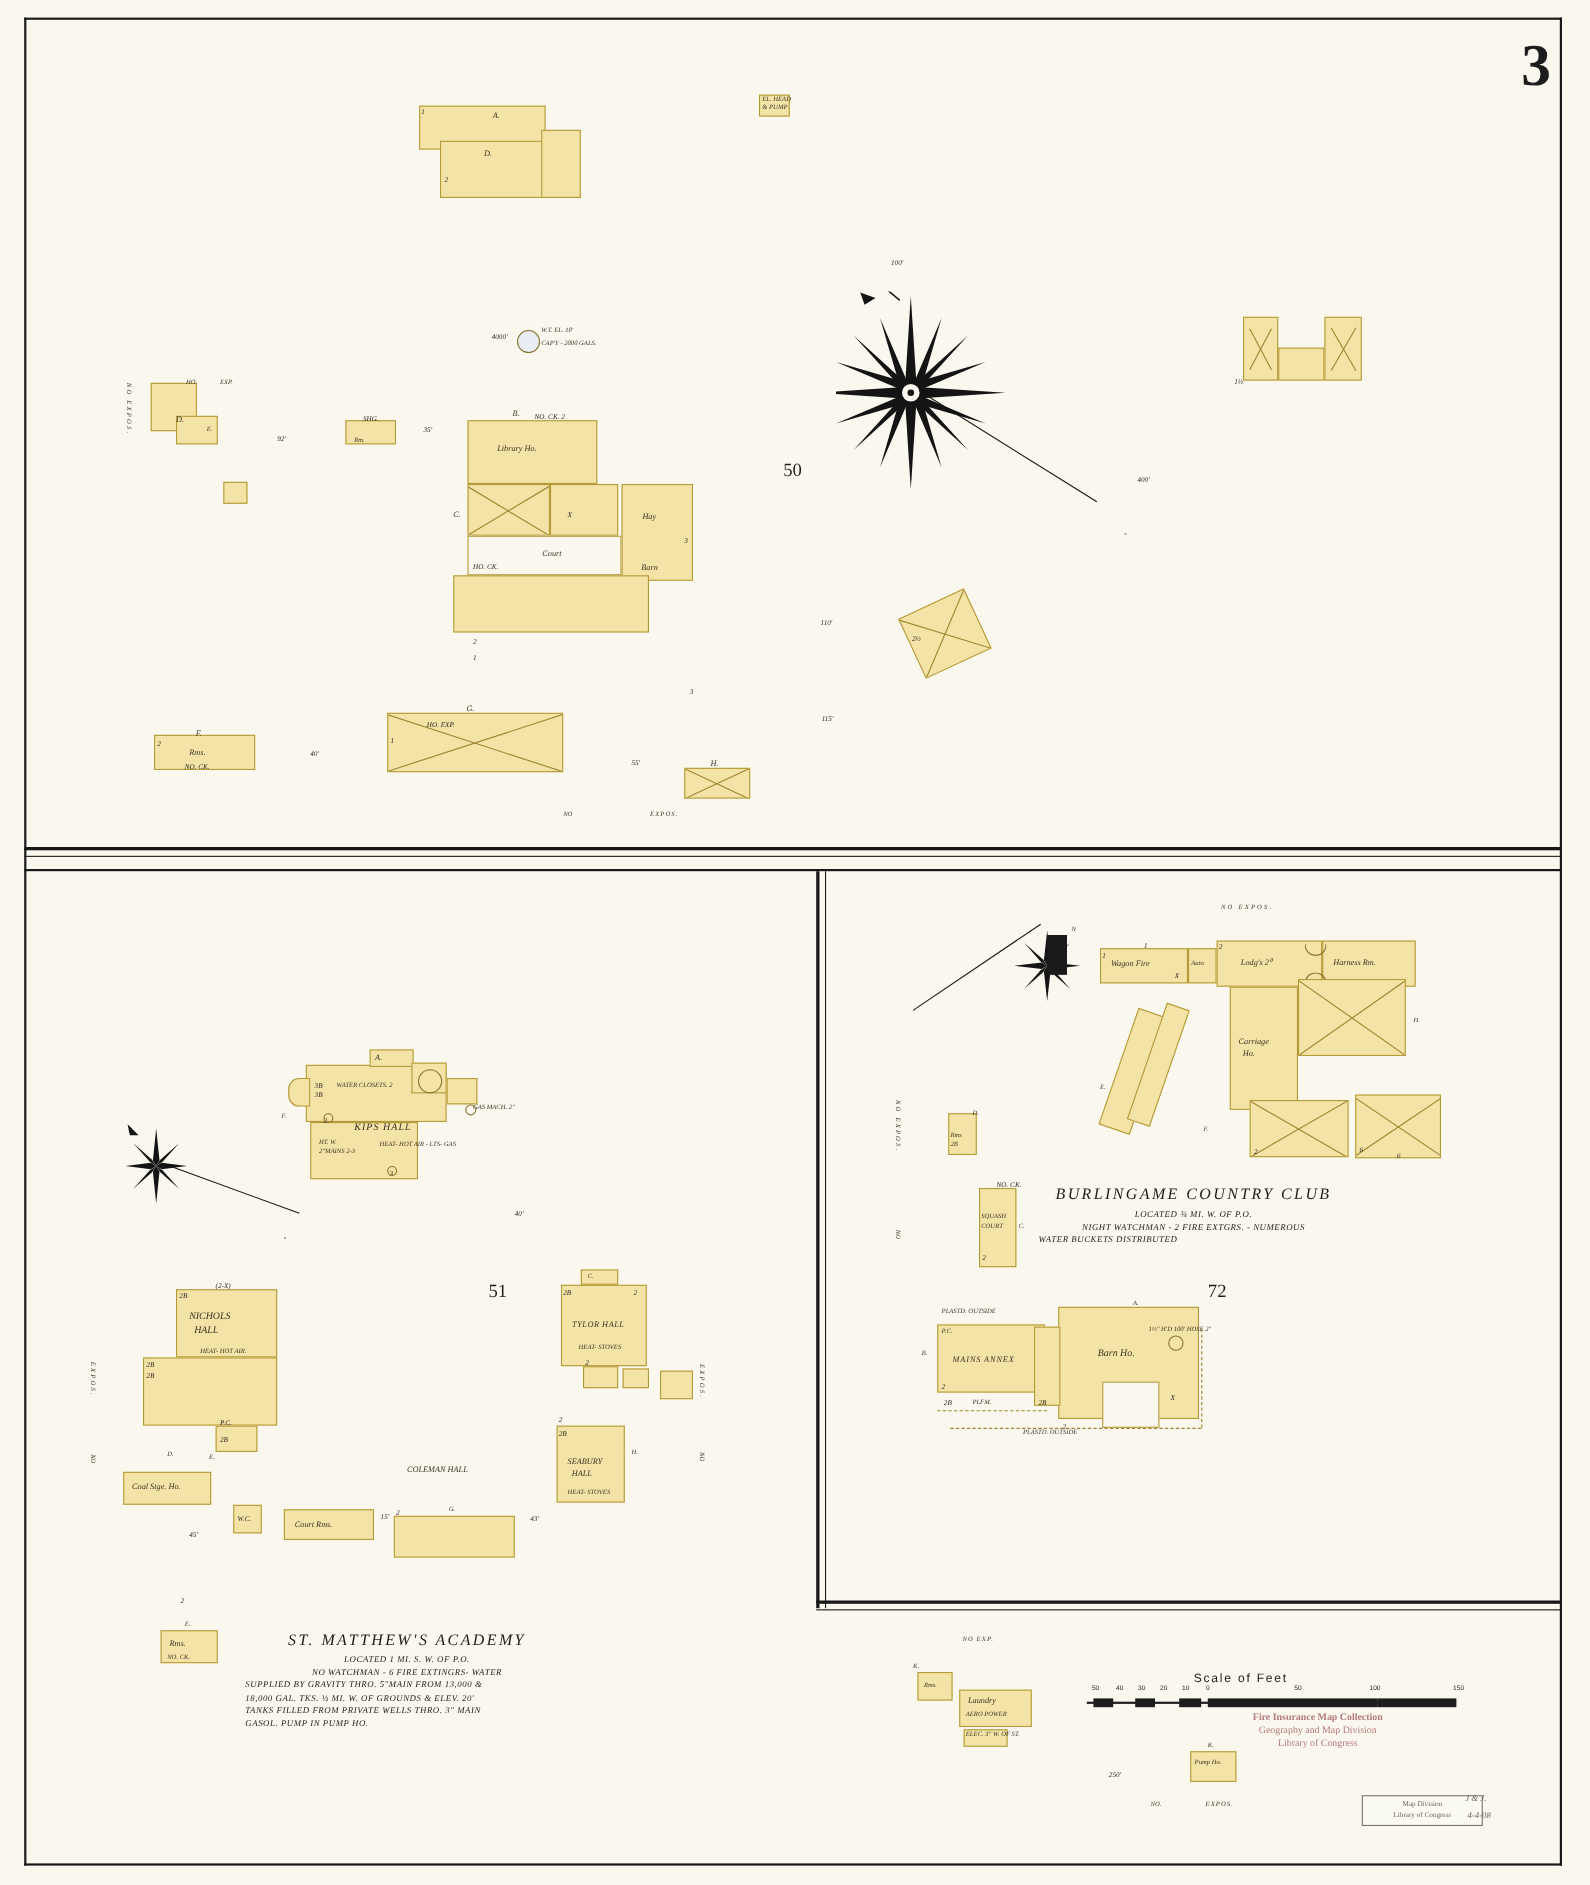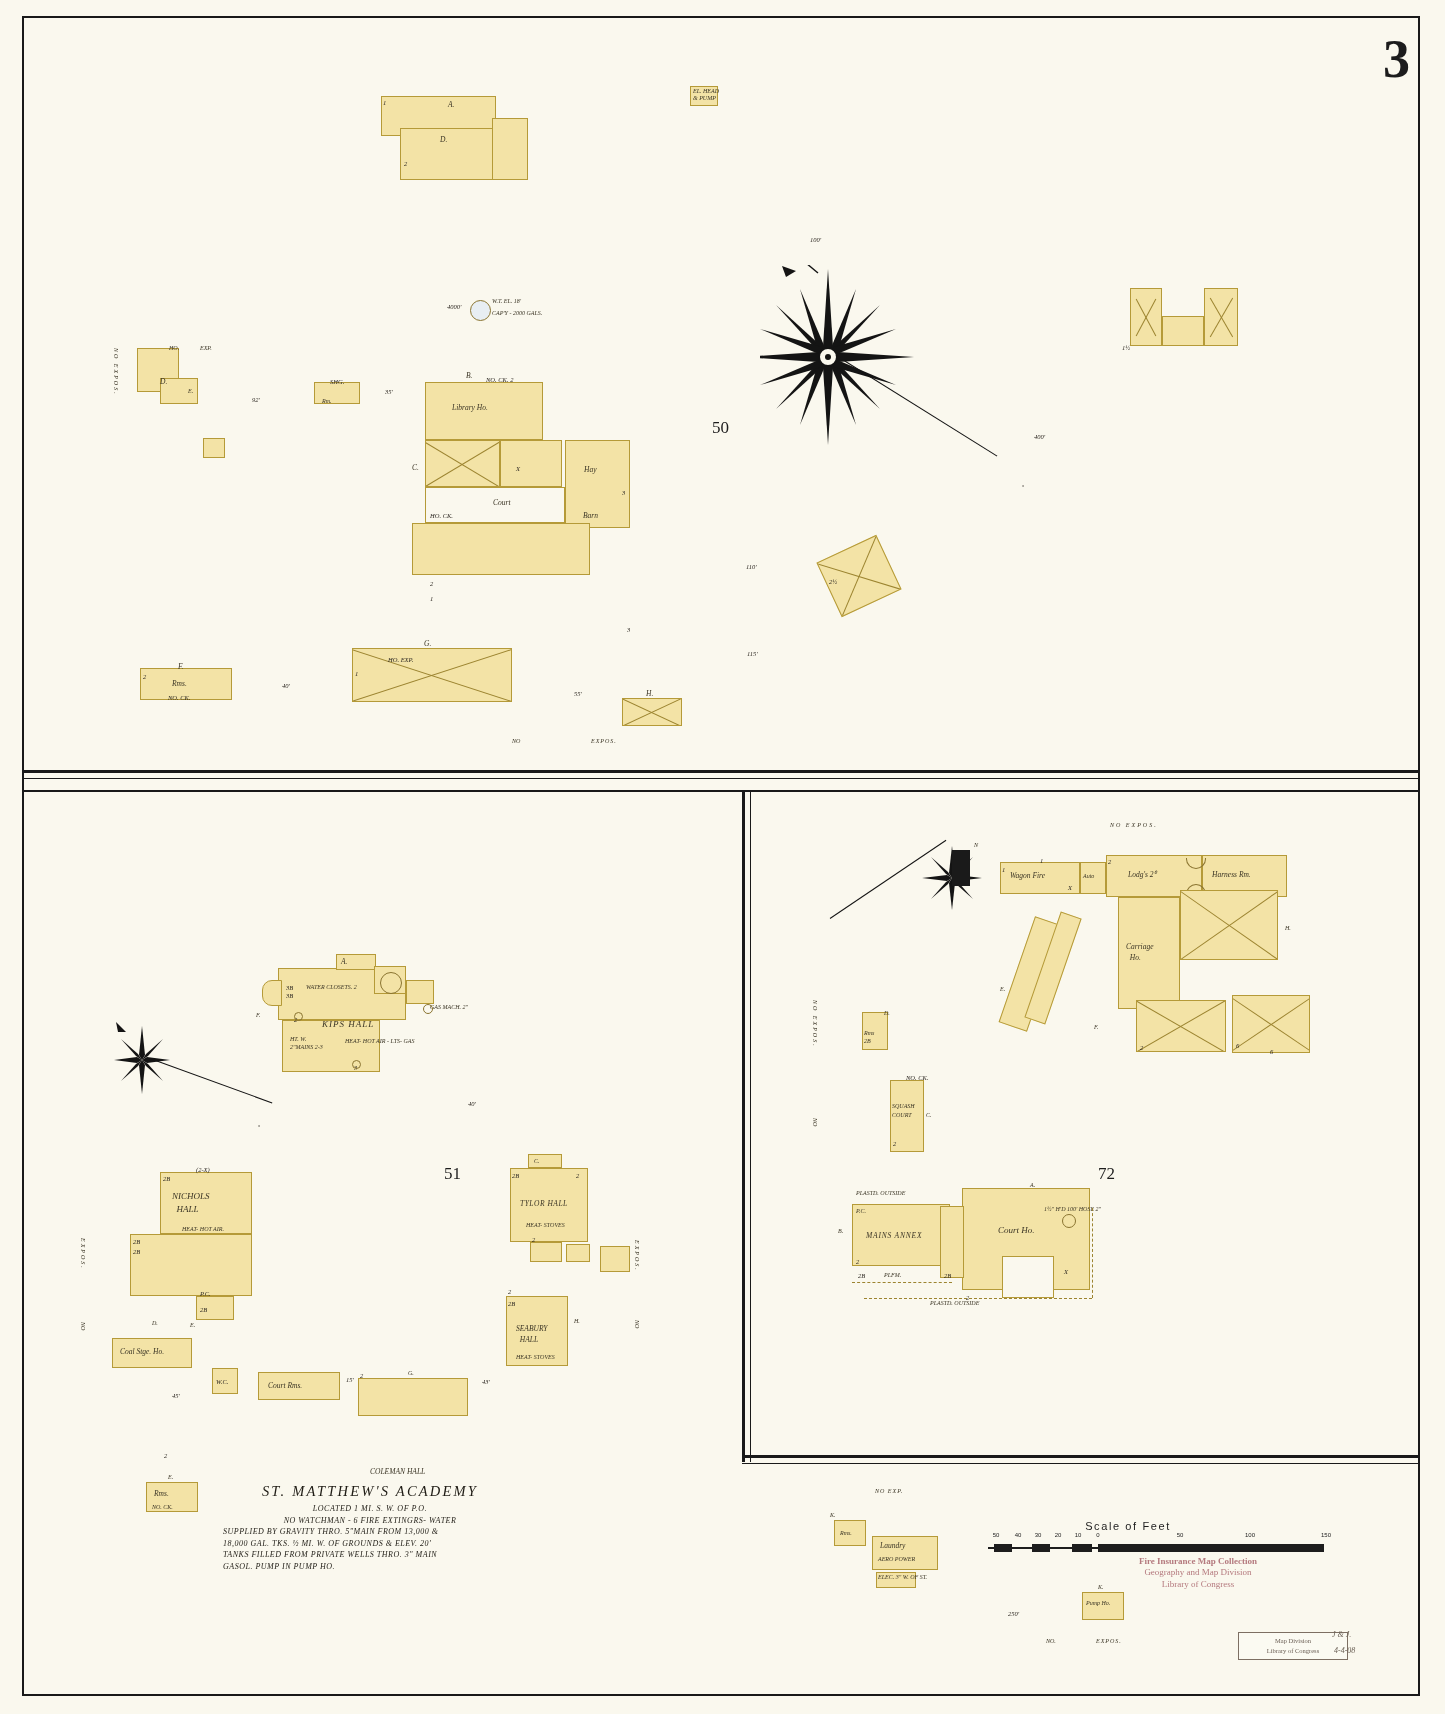--- a/index.html
+++ b/index.html
@@ -361,21 +361,21 @@
   <div class="lbl sm" style="left:120px;top:1348px;">Coal   Stge. Ho.</div>
   <div class="bldg" style="left:212px;top:1368px;width:26px;height:26px;"></div>
   <div class="num" style="left:216px;top:1378px;">W.C.</div>
   <div class="num" style="left:172px;top:1392px;">45'</div>
 
   <div class="bldg" style="left:258px;top:1372px;width:82px;height:28px;"></div>
   <div class="lbl sm" style="left:268px;top:1382px;">Court  Rms.</div>
   <div class="num" style="left:346px;top:1376px;">15'</div>
 
   <div class="bldg" style="left:358px;top:1378px;width:110px;height:38px;"></div>
-  <div class="lbl sm" style="left:370px;top:1468px;">COLEMAN HALL</div>
+  <div class="lbl sm" style="left:370px;top:1332px;">COLEMAN HALL</div>
   <div class="lbl tiny" style="left:408px;top:1370px;">G.</div>
   <div class="num" style="left:360px;top:1372px;">2</div>
   <div class="num" style="left:482px;top:1378px;">43'</div>
 
   <div class="bldg" style="left:510px;top:1168px;width:78px;height:74px;"></div>
   <div class="bldg" style="left:528px;top:1154px;width:34px;height:14px;"></div>
   <div class="lbl sm" style="left:520px;top:1200px;letter-spacing:.5px;">TYLOR HALL</div>
   <div class="lbl tiny" style="left:526px;top:1222px;">HEAT- STOVES</div>
   <div class="lbl tiny" style="left:534px;top:1158px;">C.</div>
   <div class="num" style="left:512px;top:1172px;">2B</div>
@@ -395,20 +395,26 @@
   <div class="num" style="left:508px;top:1288px;">2</div>
   <div class="num" style="left:164px;top:1452px;">2</div>
 
   <div class="bldg" style="left:146px;top:1482px;width:52px;height:30px;"></div>
   <div class="lbl sm" style="left:154px;top:1490px;">Rms.</div>
   <div class="lbl tiny" style="left:152px;top:1504px;">NO. CK.</div>
   <div class="lbl tiny" style="left:168px;top:1474px;">E.</div>
 
   <div class="sheetno" style="left:1098px;top:1164px;">72</div>
 
+  <div class="sec-title" style="left:920px;top:1078px;width:330px;">
+    <span class="t-main">BURLINGAME  COUNTRY  CLUB</span>
+    <span class="t-sub">LOCATED  ¾ MI. W. OF P.O.</span>
+    <span class="t-sub">NIGHT WATCHMAN - 2 FIRE EXTGRS. - NUMEROUS</span>
+    <span class="t-sub left" style="padding-left:24px;">WATER BUCKETS DISTRIBUTED</span>
+  </div>
 
   <div class="lbl tiny" style="left:1110px;top:822px;letter-spacing:2px;">NO   EXPOS.</div>
   <div class="lbl tiny" style="left:812px;top:1000px;writing-mode:vertical-rl;letter-spacing:2px;">NO   EXPOS.</div>
   <div class="lbl tiny" style="left:812px;top:1118px;writing-mode:vertical-rl;">NO</div>
 
   <div class="bldg" style="left:1000px;top:862px;width:80px;height:32px;"></div>
   <div class="lbl sm" style="left:1010px;top:872px;">Wagon  Fire</div>
   <div class="num" style="left:1002px;top:866px;">1</div>
   <div class="num" style="left:1068px;top:884px;">X</div>
   <div class="num" style="left:1040px;top:857px;">1</div>
@@ -462,21 +468,21 @@
   <div class="lbl tiny" style="left:856px;top:1208px;">P.C.</div>
   <div class="lbl tiny" style="left:838px;top:1228px;">B.</div>
   <div class="num" style="left:856px;top:1258px;">2</div>
   <div class="num" style="left:858px;top:1272px;">2B</div>
   <div class="lbl tiny" style="left:884px;top:1272px;">PLFM.</div>
   <div class="dash" style="left:852px;top:1282px;width:100px;"></div>
 
   <div class="bldg" style="left:962px;top:1188px;width:128px;height:102px;"></div>
   <div class="bldg" style="left:940px;top:1206px;width:24px;height:72px;"></div>
   <div class="bldg" style="left:1002px;top:1256px;width:52px;height:42px;background:#faf8ee;"></div>
-  <div class="lbl md" style="left:998px;top:1226px;">Court  Ho.</div>
+  <div class="lbl md" style="left:998px;top:1226px;">Barn  Ho.</div>
   <div class="lbl tiny" style="left:1030px;top:1182px;">A.</div>
   <div class="lbl tiny" style="left:1044px;top:1206px;">1½" H'D 100' HOSE 2"</div>
   <div class="circ plain" style="left:1062px;top:1214px;width:12px;height:12px;"></div>
   <div class="num" style="left:944px;top:1272px;">2B</div>
   <div class="num" style="left:1064px;top:1268px;">X</div>
   <div class="num" style="left:966px;top:1294px;">2</div>
   <div class="lbl tiny" style="left:930px;top:1300px;">PLASTD.   OUTSIDE</div>
   <div class="dashv" style="left:1092px;top:1208px;height:90px;"></div>
   <div class="dash" style="left:864px;top:1298px;width:228px;"></div>
 

